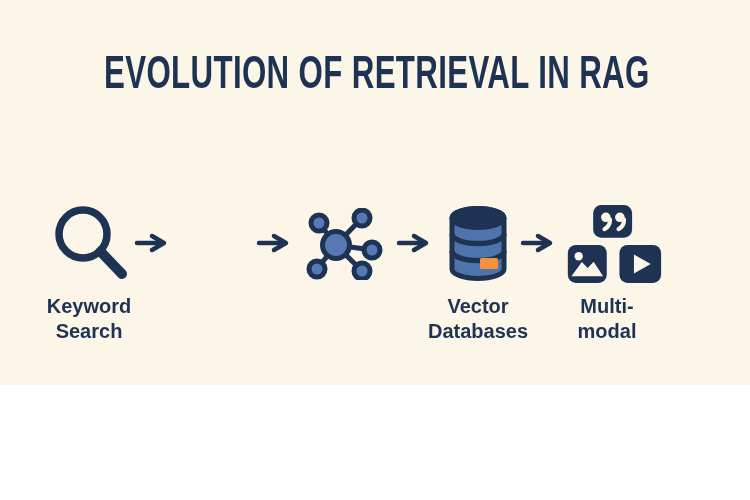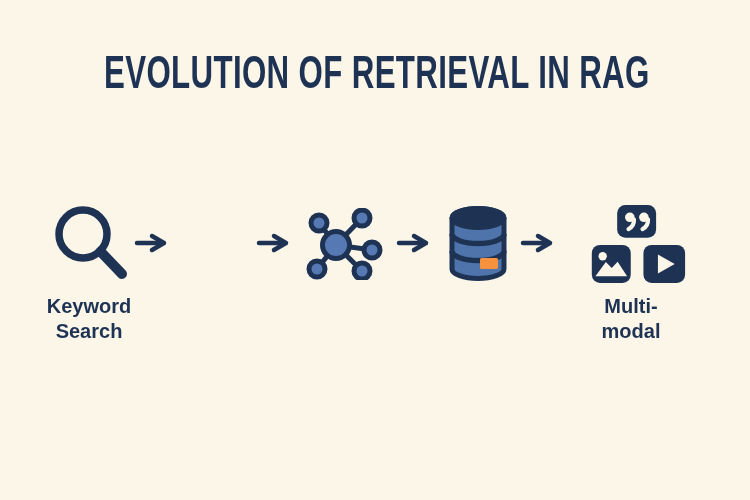--- a/index.html
+++ b/index.html
@@ -1,21 +1,21 @@
 <!DOCTYPE html>
 <html style="--background: #FBF6E8; --navy: #1E3354; --blue: #4F74AB; --blue-node: #5679B3; --orange: #F6913E; --cream: #FBF6E8;"><head>
 <meta charset="utf-8">
 <style>
   html, body { margin: 0; padding: 0; }
   body { font-family: "Liberation Sans", sans-serif; }
 
   #canvas {
     position: relative;
     width: 750px;
-    height: 500px;
+    height: 385px;
     background: var(--background, #FBF6E8);
     overflow: hidden;
   }
 
   .title {
     position: absolute;
     left: 104px;
     top: 49px;
     font-size: 46px;
     font-weight: 800;
@@ -124,28 +124,30 @@
   <div class="stage" style="left:478px">
     <div class="icon-box">
       <svg width="62" height="80" viewBox="0 0 62 80">
         <path class="f-blue s-navy" d="M5 14 A26 9.5 0 0 1 57 14 L57 65 A26 9.5 0 0 1 5 65 Z" stroke-width="5"></path>
         <ellipse class="f-navy s-navy" cx="31" cy="14" rx="26" ry="9.5" stroke-width="5"></ellipse>
         <path class="no-fill s-navy" d="M5 30 A26 9.5 0 0 0 57 30" stroke-width="5.5"></path>
         <path class="no-fill s-navy" d="M5 47 A26 9.5 0 0 0 57 47" stroke-width="5.5"></path>
         <rect class="f-orange" x="33" y="54" width="18" height="11" rx="1.5"></rect>
       </svg>
     </div>
+    <div class="stage-label">Vector
+Databases</div>
   </div>
 
   <svg class="arrow" style="left:520px" width="34" height="22" viewBox="0 0 34 22">
     <line class="s-navy" x1="3" y1="11" x2="26" y2="11" stroke-width="4.5" stroke-linecap="round"></line>
     <polyline class="s-navy no-fill" points="18,4 30,11 18,18" stroke-width="4.5" stroke-linecap="round" stroke-linejoin="round"></polyline>
   </svg>
 
-  <div class="stage" style="left:631px">
+  <div class="stage" style="left:607px">
     <div class="icon-box">
       <svg width="106" height="88" viewBox="0 0 106 88" style="margin-left:14px">
 
         <g>
           <rect class="f-navy" x="30" y="1" width="43" height="36" rx="9"></rect>
           <circle class="f-cream" cx="44" cy="14.5" r="5.3"></circle>
           <path class="no-fill s-cream" d="M48.6 17 Q48.8 24.5 42.5 27.5" stroke-width="4.6" stroke-linecap="round"></path>
           <circle class="f-cream" cx="59.5" cy="14.5" r="5.3"></circle>
           <path class="no-fill s-cream" d="M64.1 17 Q64.3 24.5 58 27.5" stroke-width="4.6" stroke-linecap="round"></path>
         </g>

